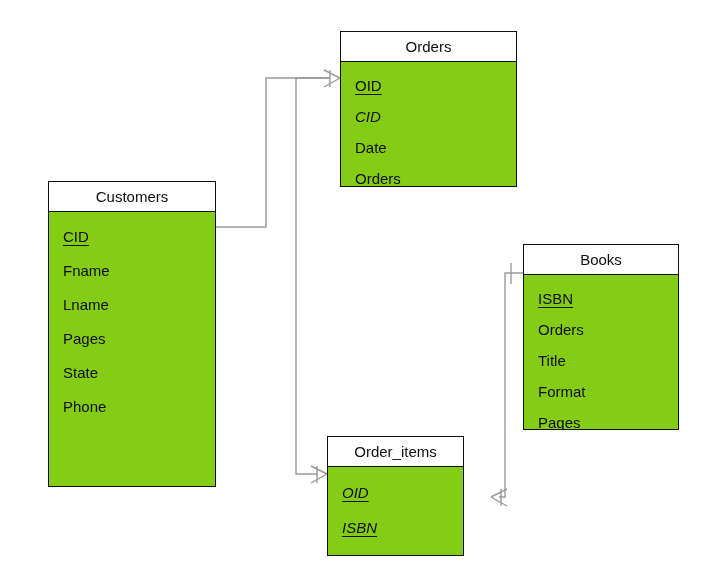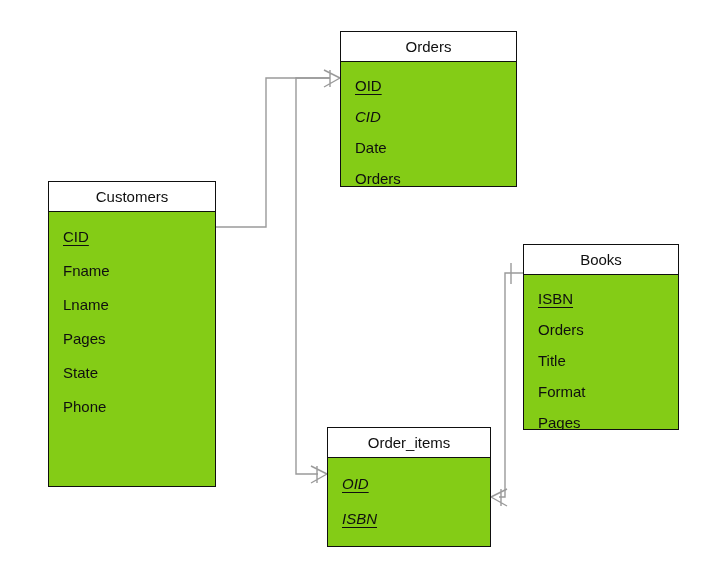--- a/index.html
+++ b/index.html
@@ -79,21 +79,21 @@
     text-underline-offset: 3px;
   }
   .attr-name.fk {
     font-style: italic;
   }
 
   
   #entity-customers  { left: 48px;  top: 181px; width: 168px; height: 306px; }
   #entity-orders     { left: 340px; top: 31px;  width: 177px; height: 156px; }
   #entity-books      { left: 523px; top: 244px; width: 156px; height: 186px; }
-  #entity-orderitems { left: 327px; top: 427px; width: 164px; height: 120px; }
+  #entity-orderitems { left: 327px; top: 436px; width: 137px; height: 120px; }
 
   #entity-orderitems .attr-row { height: 35px; line-height: 35px; }
   #entity-books .attr-row { height: 31px; line-height: 31px; }
   #entity-orders .attr-row { height: 31px; line-height: 31px; }
 
   .conn-line { stroke: #9a9a9a; stroke-width: 1.4; fill: none; }
   .conn-foot { stroke: #9a9a9a; stroke-width: 1.4; fill: none; }
   .conn-tick { stroke: #9a9a9a; stroke-width: 1.4; fill: none; }
 </style>
 </head>

